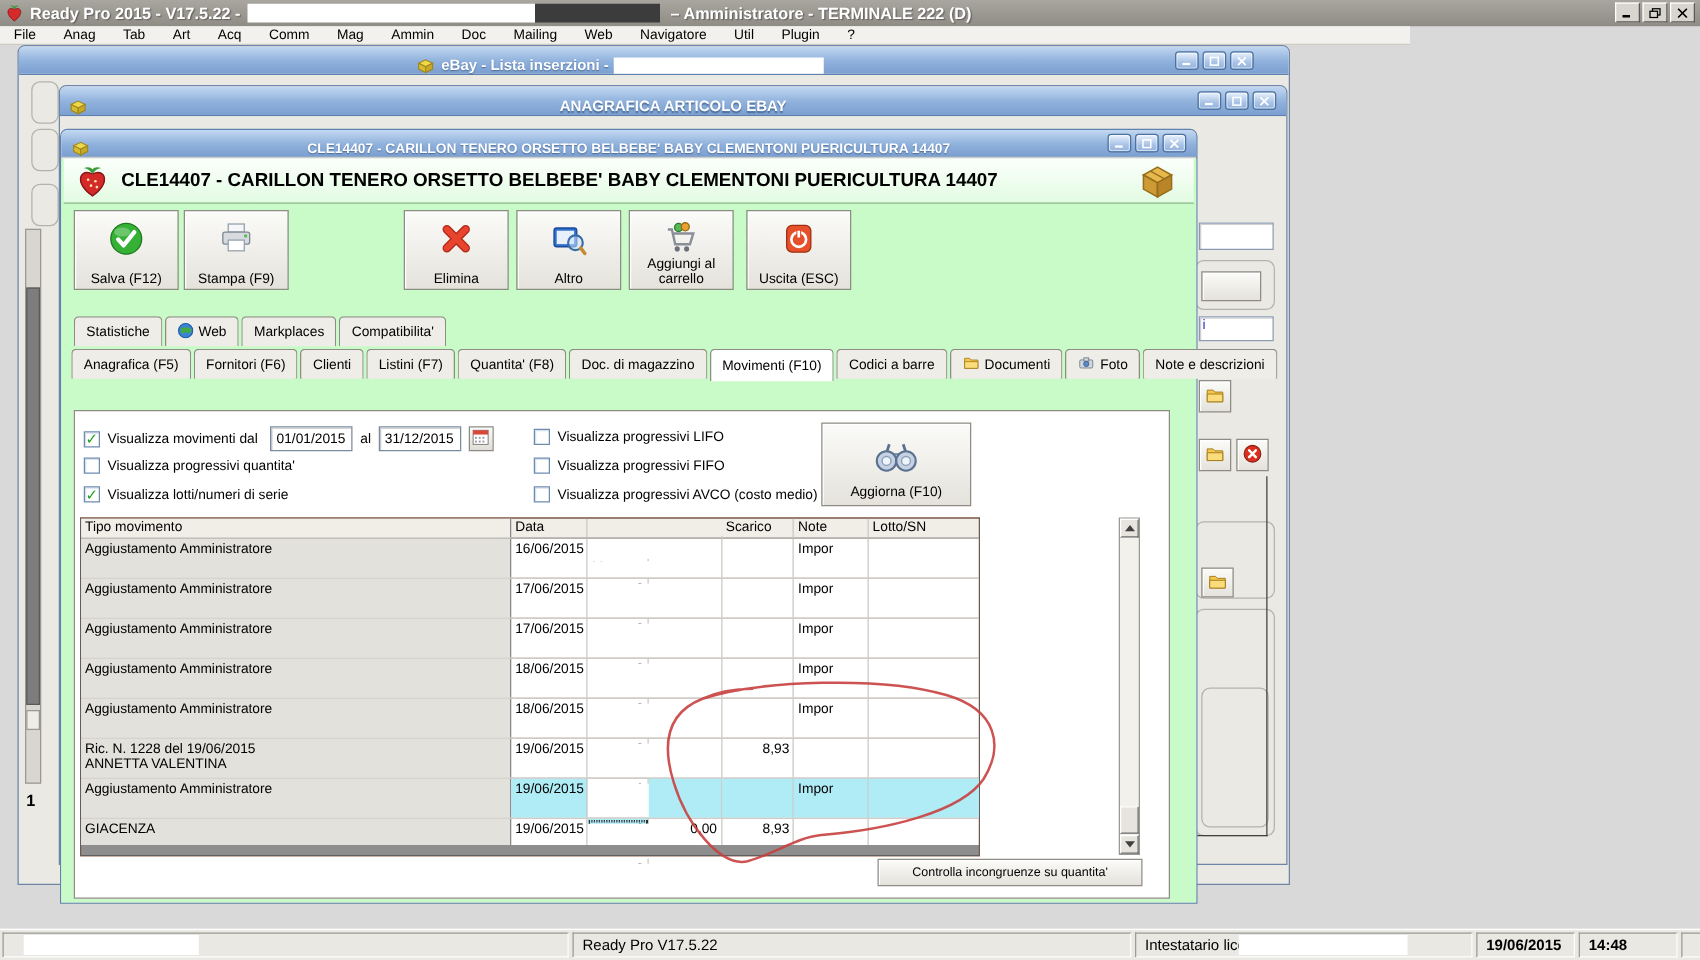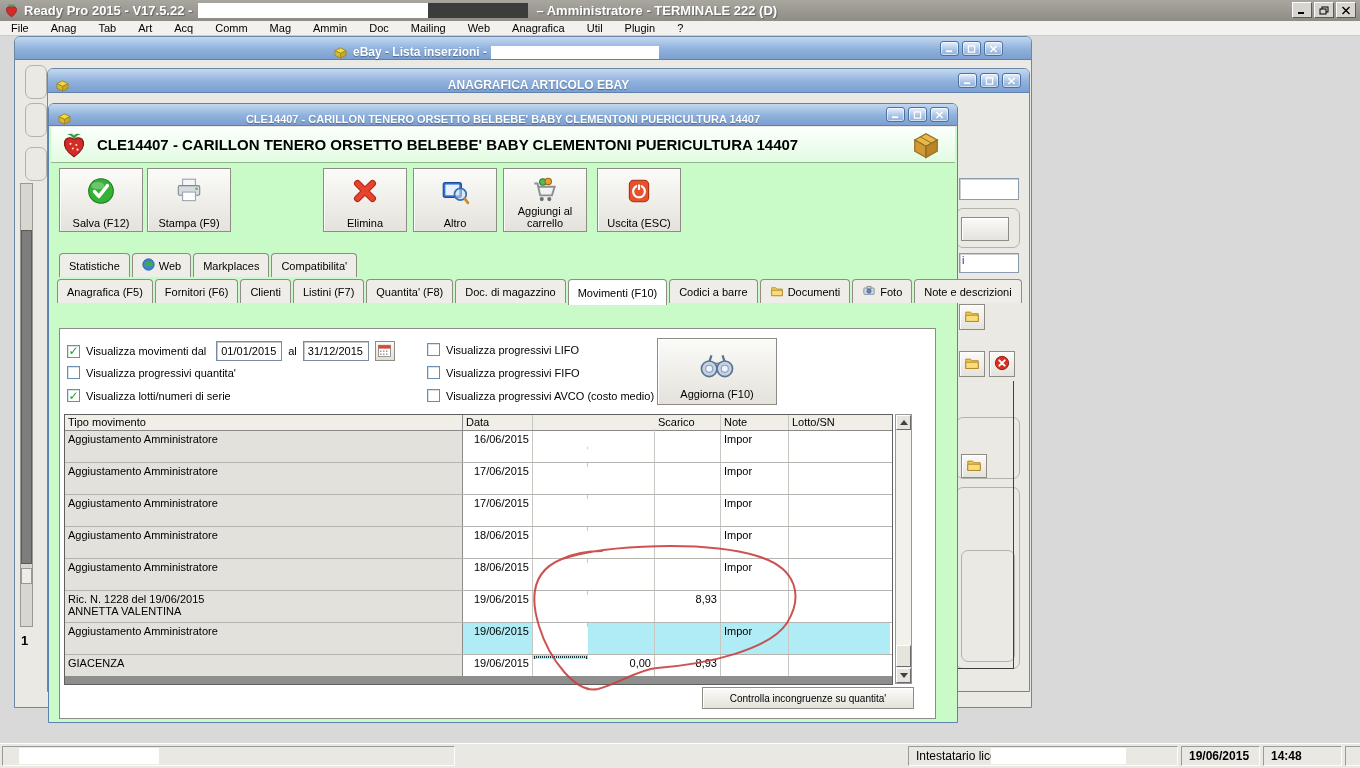--- a/index.html
+++ b/index.html
@@ -9,21 +9,21 @@
 
   
   .main-titlebar { position:absolute; left:0; top:0; width:1360px; height:21px;
     background:linear-gradient(#a9a6a0,#8f8c85); display:flex; align-items:center; padding-left:4px; }
   .main-title-text { color:#fff; font-weight:bold; font-size:13px; white-space:nowrap; text-shadow:1px 1px 1px rgba(0,0,0,.35); }
   .redact-white { background:#fff; height:15px; }
   .redact-dark  { background:#3c3c3c; height:15px; }
   .main-ctrls { position:absolute; right:4px; top:2px; display:flex; gap:2px; }
   .cbtn { width:20px; height:16px; background:#d8d5ce; border:1px solid;
     border-color:#fdfdfd #5a5a5a #5a5a5a #fdfdfd; display:flex; align-items:center; justify-content:center; }
-  .menubar { position:absolute; left:0; top:21px; width:1360px; height:15px; background:#f2f1ed;
+  .menubar { position:absolute; left:0; top:21px; width:1128px; height:15px; background:#f2f1ed;
     border-bottom:1px solid #cfcdc6; display:flex; align-items:center; font-size:11px; }
   .menu-item { padding:0 11px; color:#000; white-space:nowrap; }
 
   
   .win { position:absolute; background:#ebe9e4; border:1px solid #6e86a6; border-radius:6px 6px 0 0; }
   .blue-tb { position:absolute; left:0; top:0; right:0; height:23px; border-radius:5px 5px 0 0;
     background:linear-gradient(#c3d8f1,#8fb1dc 55%,#7b9fd0); display:flex; align-items:flex-end;
     border-bottom:1px solid #5f81ad; }
   .blue-tb .wtitle { color:#fff; font-weight:bold; font-size:12px; white-space:nowrap; text-shadow:0 1px 1px rgba(20,50,90,.5); }
   .tb-ctrls { position:absolute; top:4px; display:flex; gap:3px; }
@@ -58,21 +58,21 @@
   .datefield { width:66px; height:20px; border:1px solid #7a8aa0; box-shadow:inset 1px 1px 0 #c8c8c8;
     font-size:11px; padding:0 4px; font-family:inherit; background:#fff; }
   .iconbtn { width:20px; height:20px; background:linear-gradient(#fafaf8,#e0ded7); border:1px solid #8e8c84;
     display:flex; align-items:center; justify-content:center; }
   .aggiorna { position:absolute; left:597px; top:9px; width:120px; height:67px;
     background:linear-gradient(#fbfbf9,#e4e2db); border:1px solid #8e8c84; box-shadow:inset 1px 1px 0 #fff;
     display:flex; flex-direction:column; align-items:center; justify-content:flex-end; font-size:11px; padding-bottom:4px; }
   .aggiorna .ticon { position:absolute; top:12px; }
 
   
-  .tbl { position:absolute; left:4px; top:85px; width:829px; border:1px solid #5f5f5f; background:#c2410c; font-size:11px; }
+  .tbl { position:absolute; left:4px; top:85px; width:720px; border:1px solid #5f5f5f; background:#c2410c; font-size:11px; }
   .thead { display:flex; height:16px; background:#f0eee7; border-bottom:1px solid #8a8a8a; }
   .thead .tcell { font-size:11px; padding:1px 3px; }
   .trow { display:flex; height:32px; border-bottom:1px solid #b6b4ae; background:#fff; }
   .trow.last { height:21px; border-bottom:none; }
   .tcell { border-right:1px solid #c9c7c1; padding:2px 3px; overflow:hidden; white-space:nowrap; }
   .c0 { width:398px; background:#e3e1dc; border-right:1px solid #8a8a8a; }
   .thead .c0 { background:#f0eee7; }
   .c1 { width:70px; text-align:right; } .thead .c1 { text-align:left; }
   .c2 { width:55px; text-align:right;margin-top:32px; } .thead .c2 { text-align:left; }
   .c3 { width:67px; text-align:right; } .thead .c3 { text-align:right;margin-top:14px; }
@@ -145,21 +145,21 @@
     <span class="menu-item">Anag</span>
     <span class="menu-item">Tab</span>
     <span class="menu-item">Art</span>
     <span class="menu-item">Acq</span>
     <span class="menu-item">Comm</span>
     <span class="menu-item">Mag</span>
     <span class="menu-item">Ammin</span>
     <span class="menu-item">Doc</span>
     <span class="menu-item">Mailing</span>
     <span class="menu-item">Web</span>
-    <span class="menu-item">Anagrafica</span>
+    <span class="menu-item">Navigatore</span>
     <span class="menu-item">Util</span>
     <span class="menu-item">Plugin</span>
     <span class="menu-item">?</span>
   </div>
 
   <div class="win" style="left:14px; top:36px; width:1018px; height:672px;">
     <div class="blue-tb">
       <span class="winicon" style="margin-left:318px; margin-right:5px;">
         <svg width="15" height="13" viewBox="0 0 16 14">
             <path d="M2 5 L8 2 L14 5 L8 8 Z" fill="#f0d848" stroke="#a08820"></path>
@@ -602,20 +602,23 @@
              C 637 670, 620 683, 598 689
              C 576 694, 549 659, 539 626
              C 529 594, 534 570, 562 559
              C 575 553, 590 551, 602 551" fill="none" stroke="#c84040" stroke-width="2" stroke-linecap="round" opacity="0.9"></path>
   </svg>
 
   <div class="statusbar">
     <div class="seg" style="left:2px; width:453px;">
       <span class="redact-white" style="position:absolute; left:16px; top:1px; width:140px; height:16px;"></span>
     </div>
+    <div class="seg" style="left:458px; width:447px;">
+      <span>Ready Pro V17.5.22</span>
+    </div>
     <div class="seg" style="left:908px; width:270px;">
       <span>Intestatario licen</span>
       <span class="redact-white" style="position:absolute; left:82px; top:1px; width:135px; height:16px;"></span>
     </div>
     <div class="seg" style="left:1181px; width:79px; font-weight:bold;">
       <span>19/06/2015</span>
     </div>
     <div class="seg" style="left:1263px; width:79px; font-weight:bold;">
       <span>14:48</span>
     </div>

